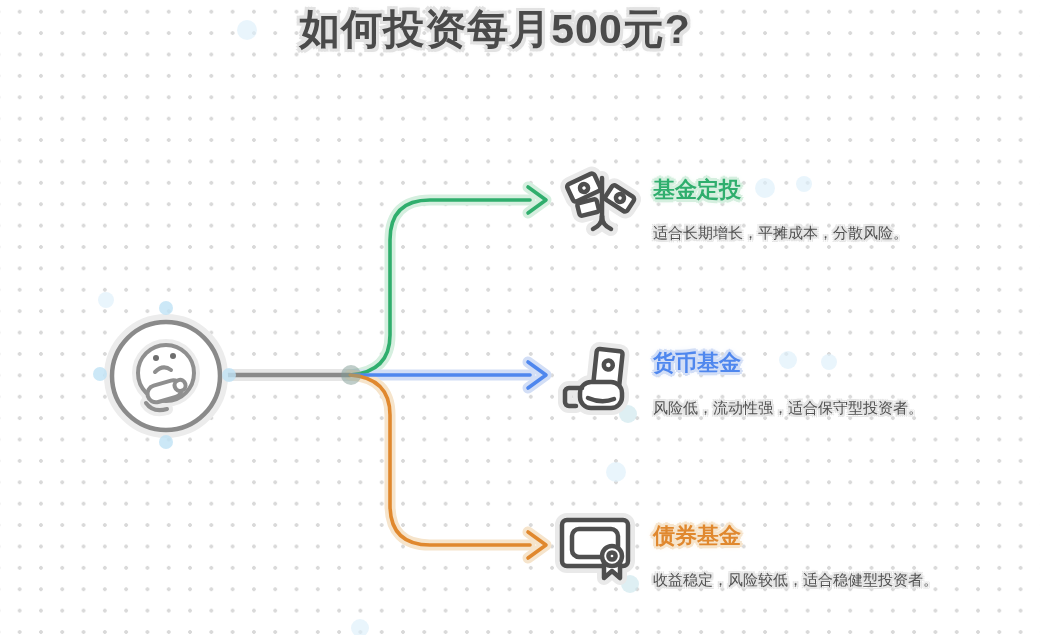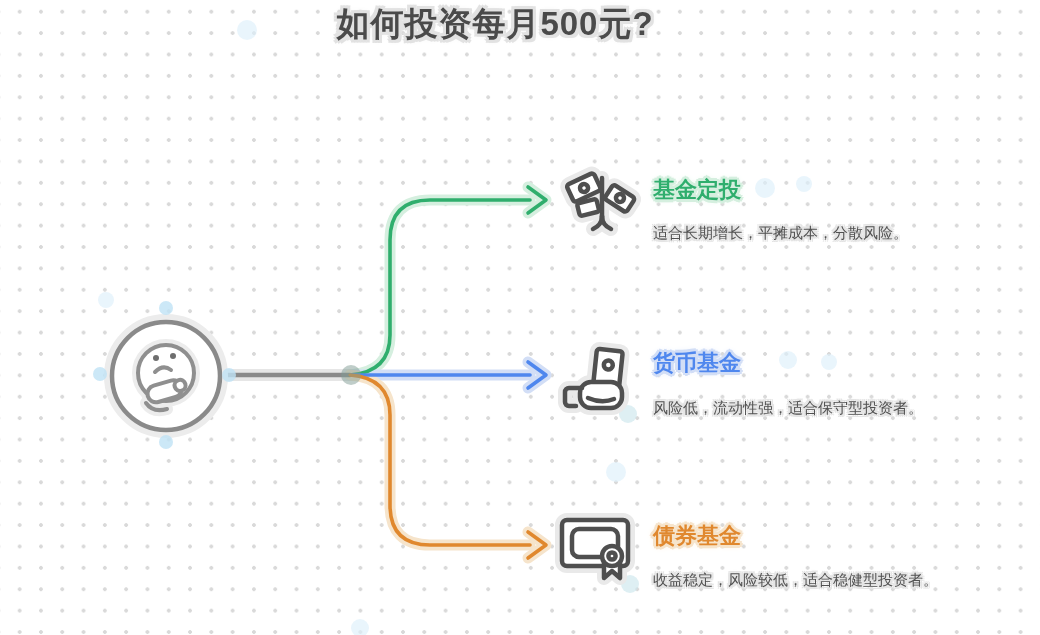--- a/index.html
+++ b/index.html
@@ -17,21 +17,21 @@
     background-color:#ffffff;
     background-image:radial-gradient(circle, var(--dot-grid,#d9d9d9) 1.8px, transparent 2.1px);
     background-size:21.3px 21.4px;
     background-position:9px 1px;
   }
   #overlay{position:absolute; left:0; top:0; width:1040px; height:635px;}
 
   .page-title{
     position:absolute; left:495px; top:2px; transform:translateX(-50%);
     white-space:nowrap;
-    font-size:33px; font-weight:800; letter-spacing:1px;
+    font-size:41px; font-weight:800; letter-spacing:1px;
     color:var(--title-text);
     text-shadow:
       -3px -3px 0 #e2e2e2, 3px -3px 0 #e2e2e2, -3px 3px 0 #e2e2e2, 3px 3px 0 #e2e2e2,
       0 -3px 0 #e2e2e2, 0 3px 0 #e2e2e2, -3px 0 0 #e2e2e2, 3px 0 0 #e2e2e2,
       0 0 7px #e6e6e6;
   }
 
   .branch-text{position:absolute; left:653px; white-space:nowrap;}
   .branch-label{font-size:22px; font-weight:bold; line-height:25px;}
   .branch-desc{

